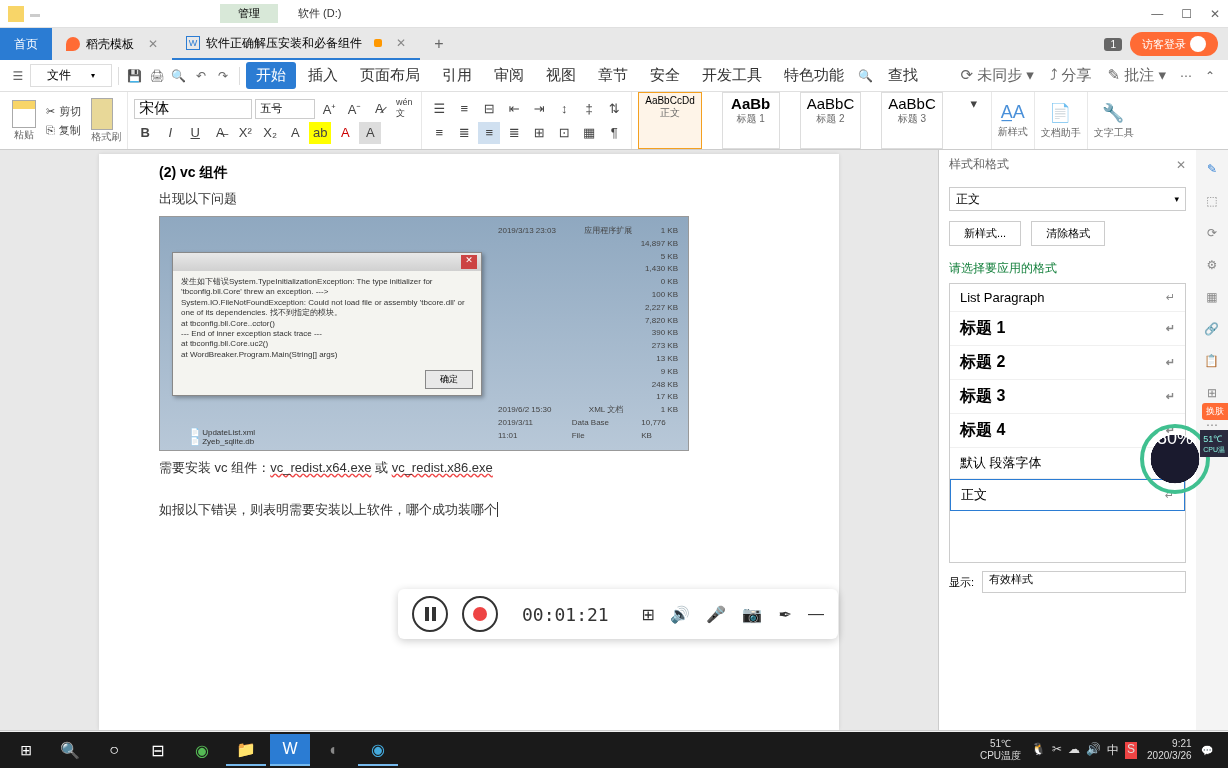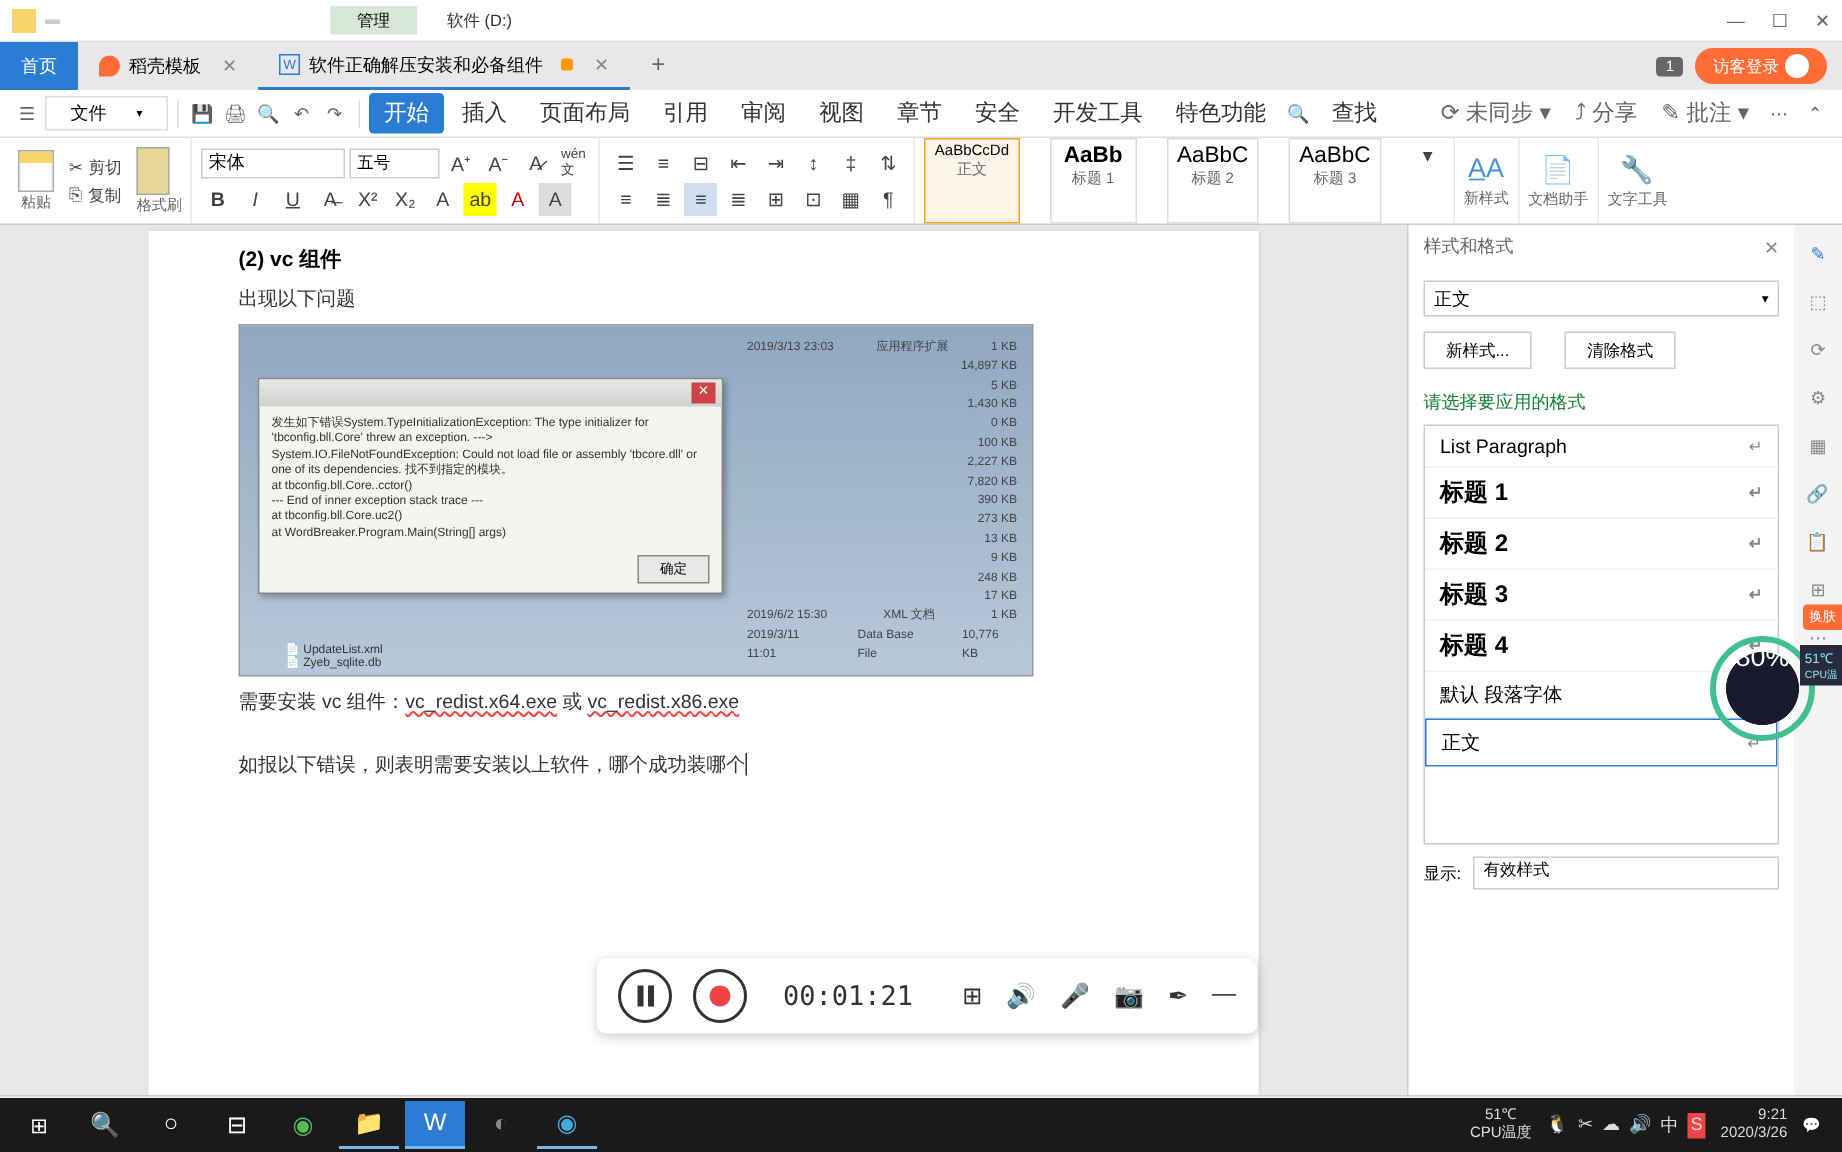--- a/index.html
+++ b/index.html
@@ -36,21 +36,21 @@
 .menu-right .menu-item { color: #666; padding: 4px 6px; }
 .file-dropdown { display: flex; align-items: center; gap: 20px; padding: 2px 16px; border: 1px solid #ddd; }
 .icon-btn { width: 20px; height: 20px; display: inline-flex; align-items: center; justify-content: center; color: #666; cursor: pointer; }
 
 
 .ribbon { height: 58px; background: #fff; display: flex; align-items: center; padding: 0 6px; border-bottom: 1px solid #ccc; }
 .ribbon-group { display: flex; flex-direction: column; justify-content: center; padding: 0 6px; gap: 2px; height: 100%; border-right: 1px solid #e8e8e8; }
 .ribbon-btn { display: flex; align-items: center; gap: 4px; font-size: 11px; color: #444; padding: 2px 4px; cursor: pointer; }
 .paste-icon { width: 24px; height: 28px; background: linear-gradient(#f8d568 30%, #fff 30%); border: 1px solid #aaa; }
 .format-brush { width: 22px; height: 32px; background: #e8d898; border: 1px solid #aaa; }
-.font-select { width: 96px; height: 20px; border: 1px solid #ccc; font-size: 12px; padding: 0 4px; }
+.font-select { width: 118px; height: 20px; border: 1px solid #ccc; font-size: 15px; padding: 0 4px; }
 .size-select { width: 60px; height: 20px; border: 1px solid #ccc; font-size: 11px; padding: 0 4px; }
 .format-row { display: flex; gap: 3px; align-items: center; }
 .fmt-btn { width: 22px; height: 22px; display: flex; align-items: center; justify-content: center; font-size: 13px; cursor: pointer; color: #444; }
 .fmt-btn.active { background: #d0e0f0; }
 .style-preview { border: 1px solid #ddd; padding: 2px 6px; text-align: center; font-size: 10px; cursor: pointer; min-width: 58px; }
 .style-preview .big { font-size: 15px; }
 .style-preview.sel { border: 1px solid #f4a020; background: #fef4e8; }
 .ribbon-label { font-size: 10px; color: #666; text-align: center; }
 
 
@@ -68,21 +68,21 @@
 .file-list { position: absolute; right: 10px; top: 8px; font-size: 8px; color: #444; line-height: 1.6; }
 .file-list .row { display: flex; gap: 18px; justify-content: space-between; width: 180px; }
 
 .page-icon { position: absolute; left: 118px; top: 510px; width: 18px; height: 22px; border: 1px solid #bbb; background: #fff; }
 
 
 .right-panel { width: 258px; background: #fff; border-left: 1px solid #ccc; display: flex; flex-direction: column; }
 .panel-header { padding: 6px 10px; font-size: 12px; color: #666; display: flex; align-items: center; justify-content: space-between; }
 .panel-body { padding: 8px 10px; }
 .style-dropdown { width: 100%; height: 24px; border: 1px solid #ccc; padding: 0 6px; font-size: 12px; display: flex; align-items: center; justify-content: space-between; }
-.panel-btns { display: flex; gap: 22px; margin-top: 10px; }
+.panel-btns { display: flex; gap: 10px; margin-top: 10px; }
 .panel-btn { padding: 4px 14px; border: 1px solid #ccc; font-size: 11px; cursor: pointer; }
 .panel-label { color: #15803d; font-size: 12px; margin-top: 14px; }
 .style-list { border: 1px solid #ccc; margin-top: 6px; height: 280px; overflow: auto; }
 .style-item { padding: 6px 10px; font-size: 13px; border-bottom: 1px solid #f0f0f0; cursor: pointer; display: flex; justify-content: space-between; align-items: center; }
 .style-item.selected { border: 1px solid #2b7cd3; }
 .style-item .ret { color: #888; font-size: 11px; }
 .style-item.h { font-weight: bold; font-size: 16px; }
 .show-row { margin-top: 8px; display: flex; align-items: center; gap: 8px; font-size: 11px; }
 .show-select { flex: 1; border: 1px solid #ccc; height: 22px; padding: 0 6px; }
 
@@ -90,21 +90,21 @@
 .side-toolbar { width: 32px; background: #f4f4f4; display: flex; flex-direction: column; gap: 14px; padding-top: 10px; align-items: center; }
 .side-icon { width: 18px; height: 18px; color: #888; cursor: pointer; display: flex; align-items: center; justify-content: center; }
 .side-icon.accent { color: #2b7cd3; }
 
 
 .gauge { position: absolute; right: 18px; top: 424px; width: 70px; height: 70px; border-radius: 50%; background: radial-gradient(circle, #1a1a2e 55%, transparent 56%); border: 4px solid #40c090; display: flex; flex-direction: column; align-items: center; justify-content: flex-start; color: #fff; z-index: 50; }
 .gauge-label { position: absolute; right: 0; top: 403px; background: #ff6b35; color: #fff; font-size: 9px; padding: 2px 4px; z-index: 51; border-radius: 3px 0 0 3px; }
 .temp-badge { position: absolute; right: 0; top: 430px; background: #2a2a3e; color: #8ed; font-size: 9px; padding: 2px 3px; z-index: 51; }
 
 
-.rec-bar { position: absolute; left: 398px; top: 639px; width: 440px; height: 50px; background: #fff; border-radius: 6px; box-shadow: 0 2px 8px rgba(0,0,0,0.2); display: flex; align-items: center; padding: 0 14px; gap: 14px; z-index: 40; }
+.rec-bar { position: absolute; left: 398px; top: 589px; width: 440px; height: 50px; background: #fff; border-radius: 6px; box-shadow: 0 2px 8px rgba(0,0,0,0.2); display: flex; align-items: center; padding: 0 14px; gap: 14px; z-index: 40; }
 .rec-btn { width: 36px; height: 36px; border: 2px solid #333; border-radius: 50%; display: flex; align-items: center; justify-content: center; cursor: pointer; }
 .rec-btn.stop .inner { width: 14px; height: 14px; background: #e44; border-radius: 50%; }
 .rec-btn.pause .inner { display: flex; gap: 3px; }
 .rec-btn.pause .bar { width: 4px; height: 14px; background: #333; }
 .rec-time { font-size: 18px; font-family: monospace; color: #333; margin-left: 10px; }
 .rec-icons { display: flex; gap: 16px; margin-left: auto; color: #333; font-size: 16px; }
 
 
 .statusbar { height: 26px; background: #f0f0f0; border-top: 1px solid #ccc; display: flex; align-items: center; padding: 0 10px; font-size: 11px; color: #555; gap: 14px; }
 .status-right { margin-left: auto; display: flex; align-items: center; gap: 10px; }

